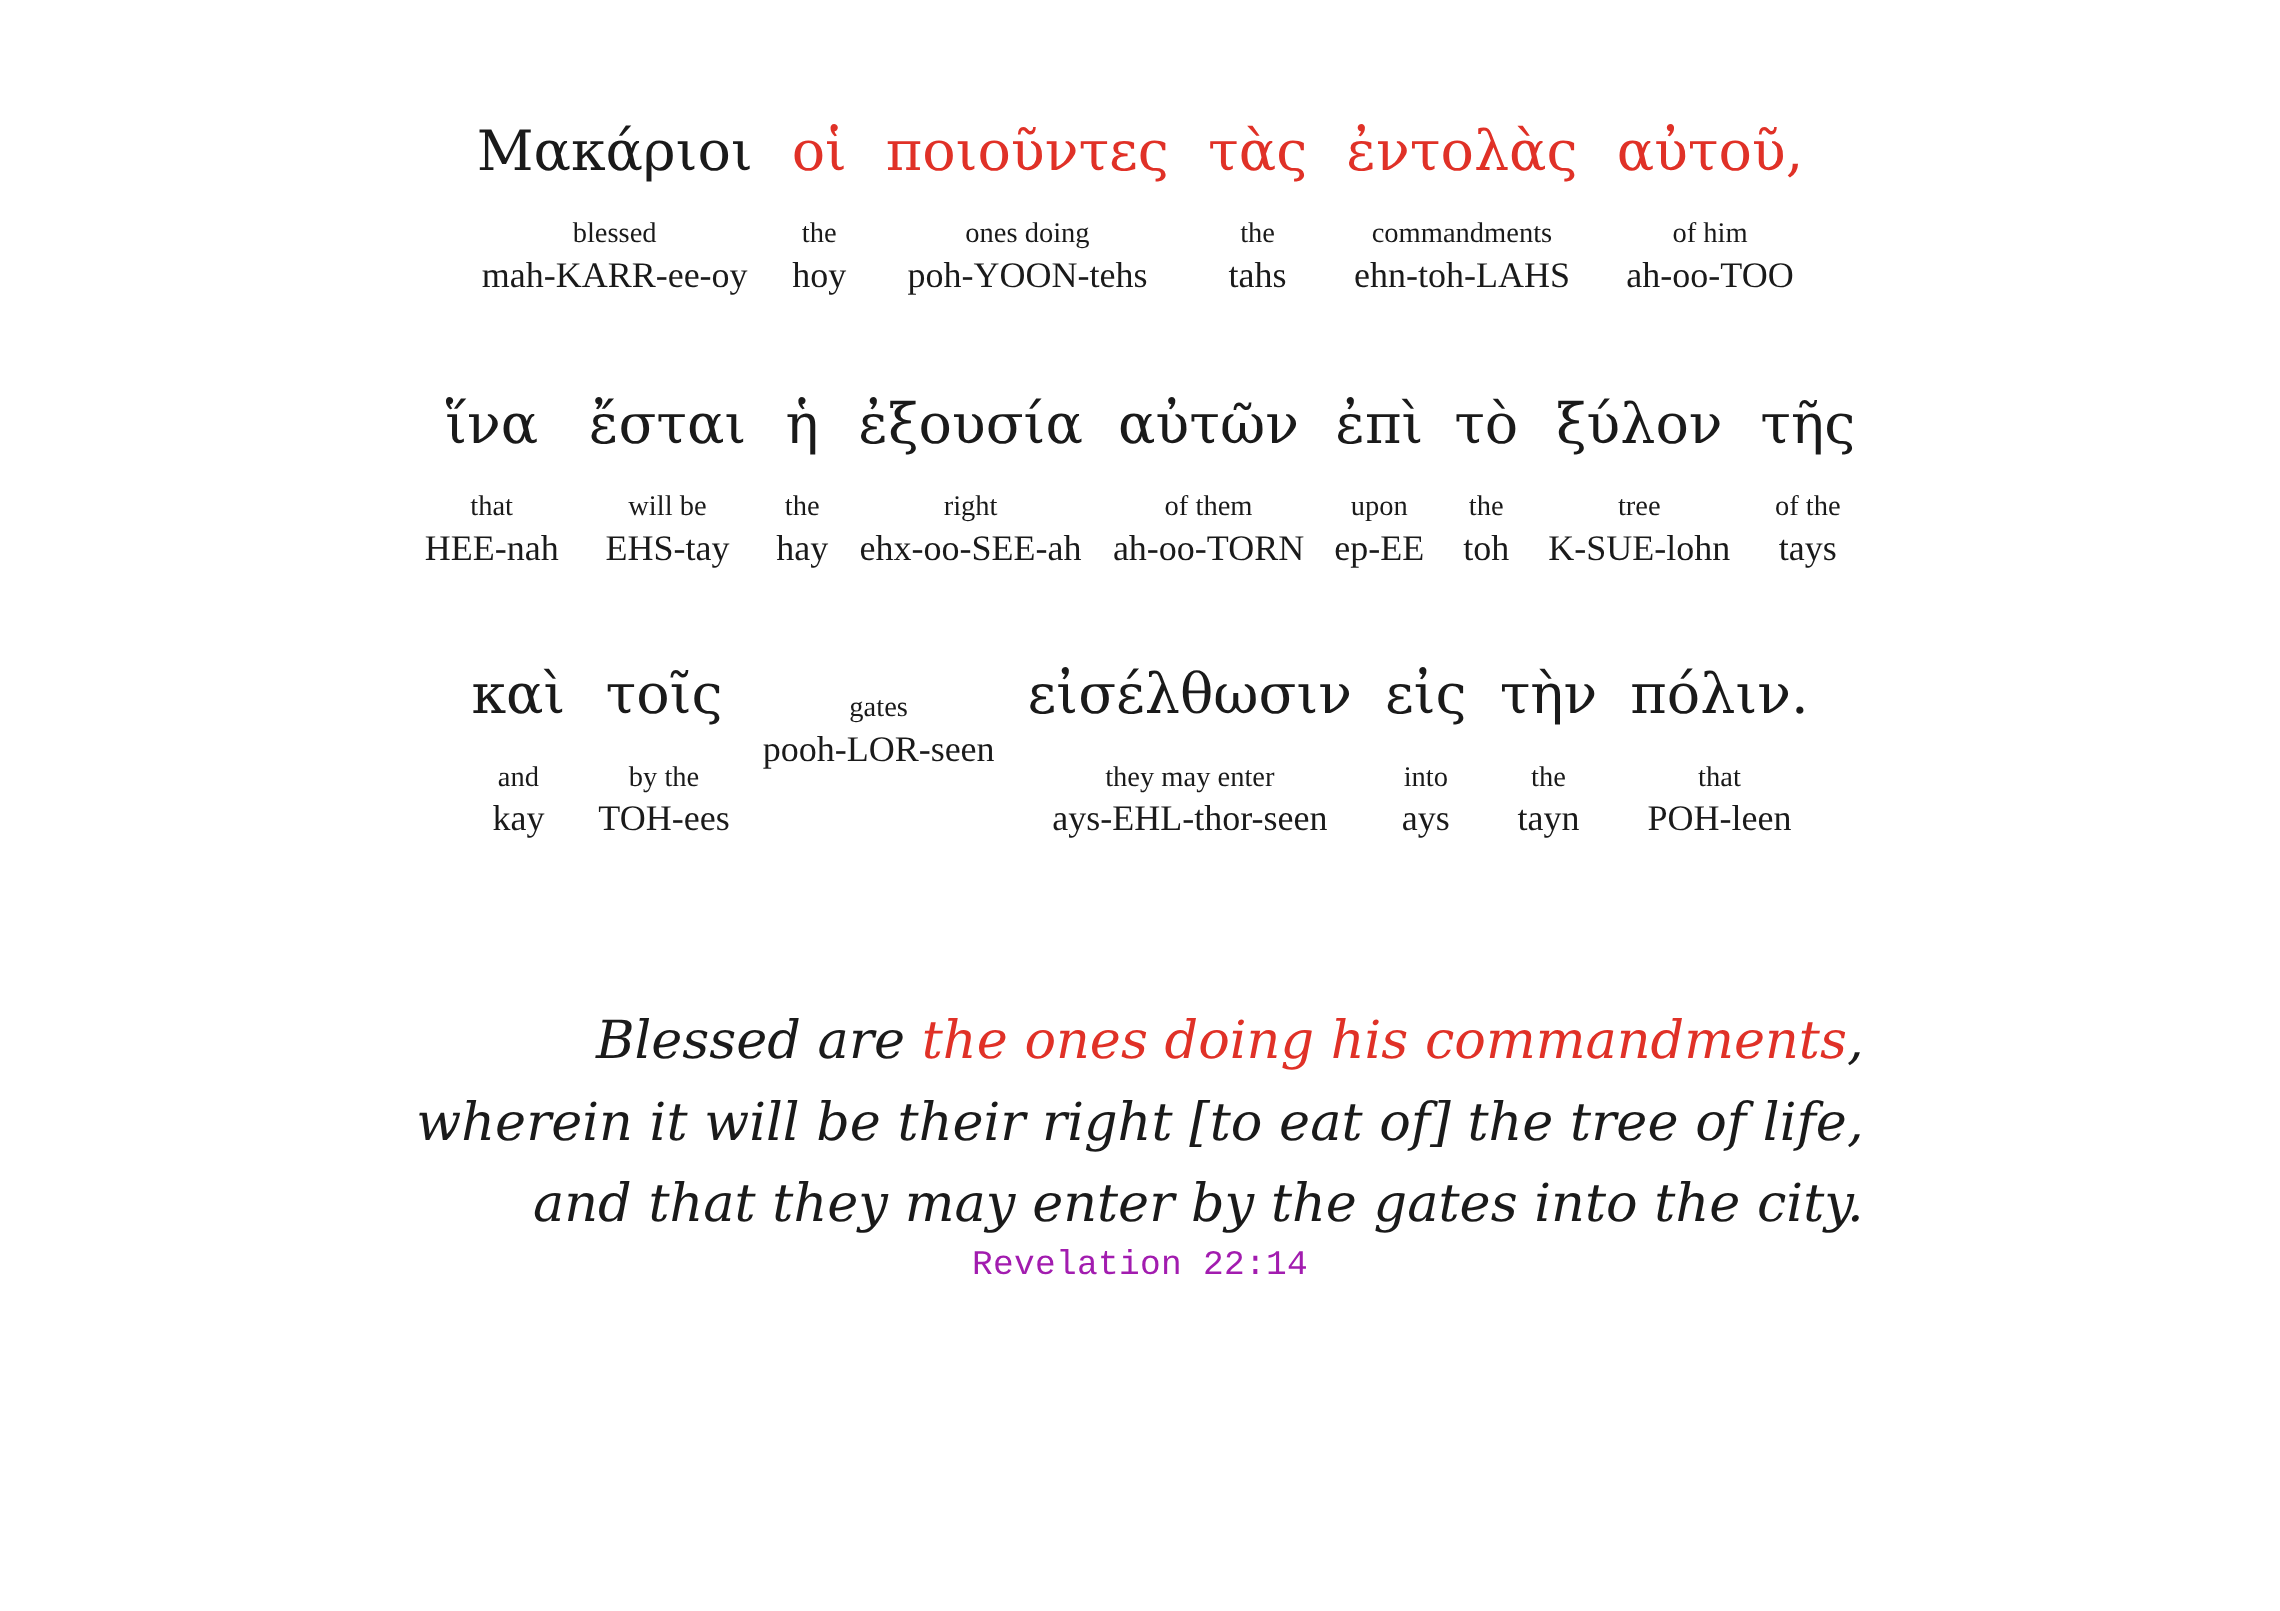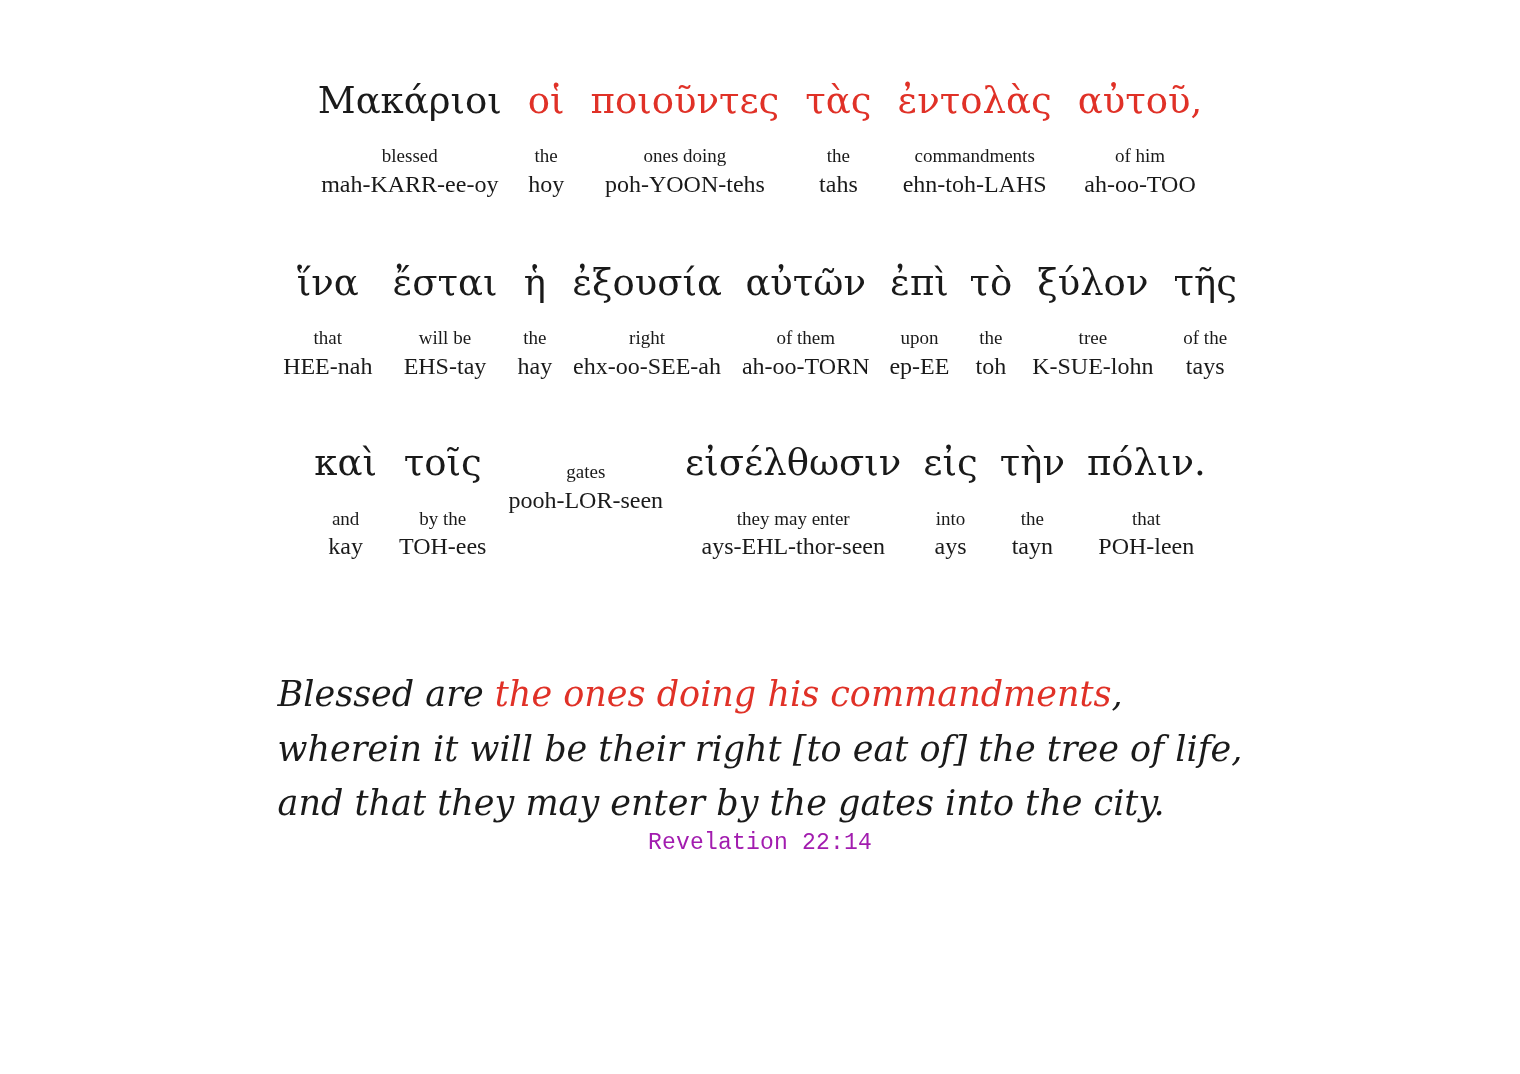--- a/index.html
+++ b/index.html
@@ -77,21 +77,21 @@
   .line-1 { margin-top: 8px; margin-bottom: 60px; }
   .line-1 .word-col { padding: 0 13px; }
   .line-2 { margin-bottom: 58px; }
   .line-2 .word-col { padding: 0 10px; }
   .line-3 { margin-bottom: 0; }
   .line-3 .word-col { padding: 0 11px; }
 
   
   .translation {
     margin-top: 105px;
-    text-align: left;
+    text-align: right;
     font-family: "DejaVu Serif", serif;
     font-style: italic;
     font-size: 35px;
     line-height: 1.55;
     color: #1a1a1a;
     max-width: 1100px;
   }
   .translation .hl {
     color: #e03127;
   }

